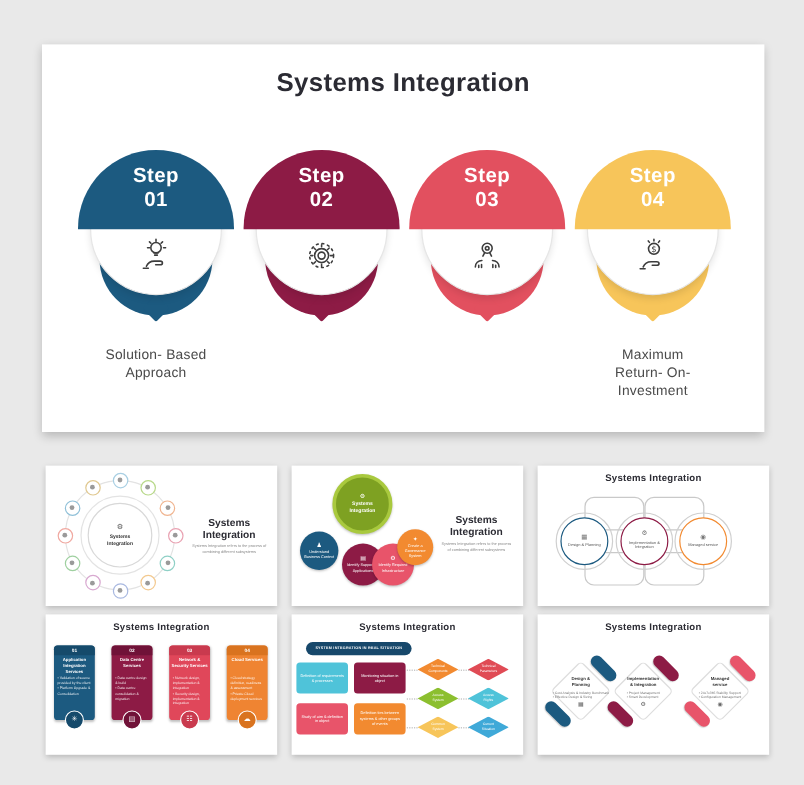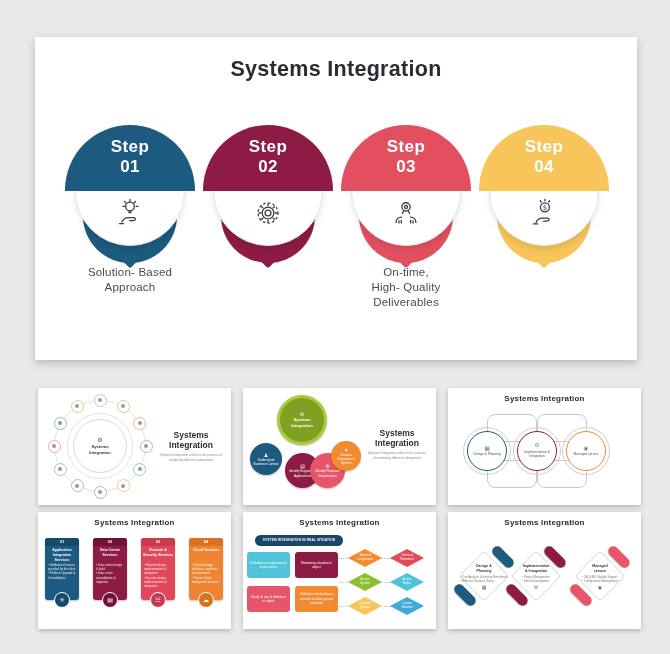--- a/index.html
+++ b/index.html
@@ -38,21 +38,21 @@
   }
   .step-crescent{
     position:absolute;left:23px;top:44px;width:94px;height:94px;border-radius:50%;z-index:1;
   }
   .step-tip{
     position:absolute;left:62px;top:124px;width:16px;height:16px;border-radius:2px;
     transform:rotate(45deg);z-index:1;
   }
   .step-icon{position:absolute;left:54px;top:72px;z-index:4;}
   .step-caption{
-    position:absolute;left:0;top:140px;width:140px;text-align:center;
+    position:absolute;left:0;top:164px;width:140px;text-align:center;
     font-size:11.5px;color:#4a4a4a;line-height:1.3;letter-spacing:.2px;
   }
 
   
   .thumb{
     position:absolute;width:193px;height:117px;background:#fff;
     box-shadow:0 2px 5px rgba(0,0,0,.22);
   }
   .thumb-title{
     position:absolute;left:0;top:6px;width:100%;text-align:center;
@@ -186,41 +186,41 @@
       </div>
       <svg class="step-icon line-icon" width="32" height="32" viewBox="0 0 34 34">
         <g fill="none" stroke="#3d3d3d" stroke-width="1.4" stroke-linecap="round">
           <circle cx="17" cy="10.5" r="4.4"></circle>
           <circle cx="17" cy="10.5" r="1.6"></circle>
           <path d="M14.8 14.3l-1.6 3.2M19.2 14.3l1.6 3.2"></path>
           <path d="M6.5 27c0-3.4 2.6-5.6 5.8-5.6M27.5 27c0-3.4-2.6-5.6-5.8-5.6"></path>
           <path d="M9.5 27.5v-2M12 27.5v-2.6M22 27.5v-2.6M24.5 27.5v-2"></path>
         </g>
       </svg>
-      <div class="step-caption pre">On-time,
-High- Quality
-Deliverables</div>
     </div>
 
     <div class="step-col" style="left:439px;">
       <div class="step-crescent" style="background-color: rgb(247, 197, 90);"></div>
       <div class="step-tip" style="background-color: rgb(247, 197, 90);"></div>
       <div class="step-wcircle"></div>
       <div class="step-dome" style="background-color: rgb(247, 197, 90);">
         <div class="step-dome-text pre"><span>Step</span><br><span>04</span></div>
       </div>
       <svg class="step-icon line-icon" width="32" height="32" viewBox="0 0 34 34">
         <g fill="none" stroke="#3d3d3d" stroke-width="1.4" stroke-linecap="round">
           <circle cx="18" cy="11" r="4.8"></circle>
           <path d="M18 2.5v1.6M13 4l1 1.3M23 4l-1 1.3"></path>
           <path d="M8.5 27c1.2-3 3.8-4.6 7-4.6h5c1.1 0 2 .7 2 1.6s-.9 1.6-2 1.6h-4"></path>
           <path d="M5.8 28.6h4.4"></path>
         </g>
         <text x="18" y="13.6" font-size="7.5" text-anchor="middle" fill="#3d3d3d" font-family="DejaVu Sans, sans-serif">$</text>
       </svg>
+      <div class="step-caption pre">Maximum
+Return- On-
+Investment</div>
     </div>
 
   </div>
 </div>
 
 <div class="thumb" style="left:38px;top:388px;">
   <div class="wheel-ring abs" style="left:16px;top:12px;width:92px;height:92px;"></div>
   <div class="wheel-ring abs" style="left:29px;top:25px;width:66px;height:66px;"></div>
 
   <div class="sat" style="left:55.5px;top:5.5px;border:1.5px solid #a8cfe3;">

